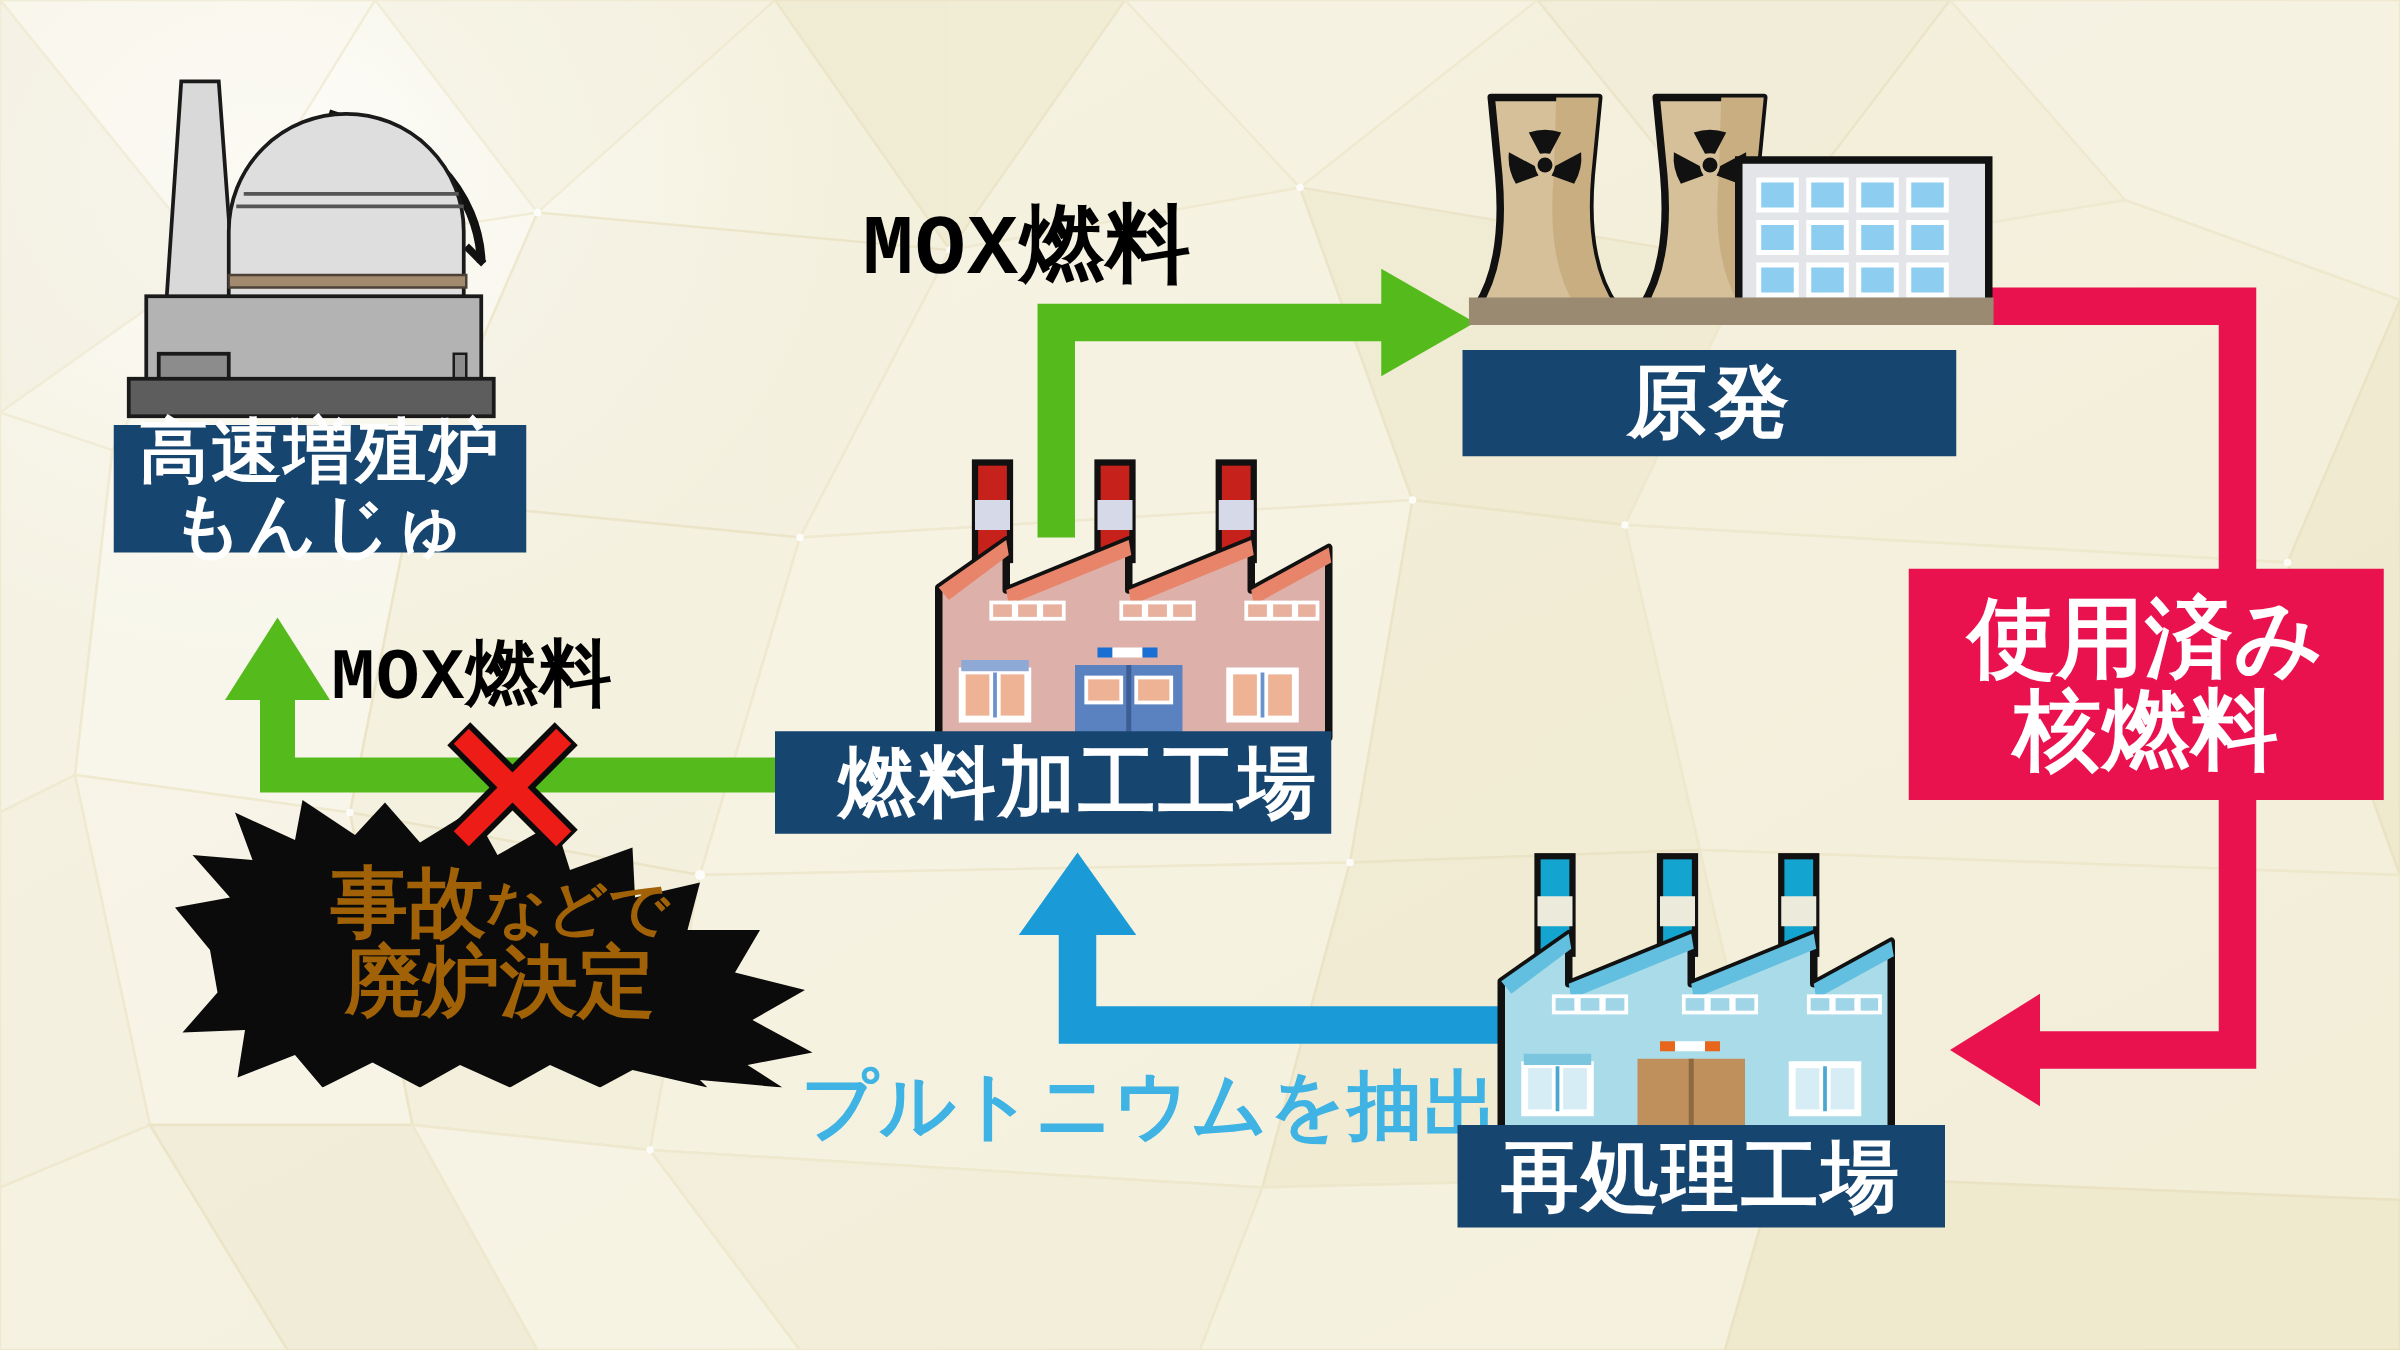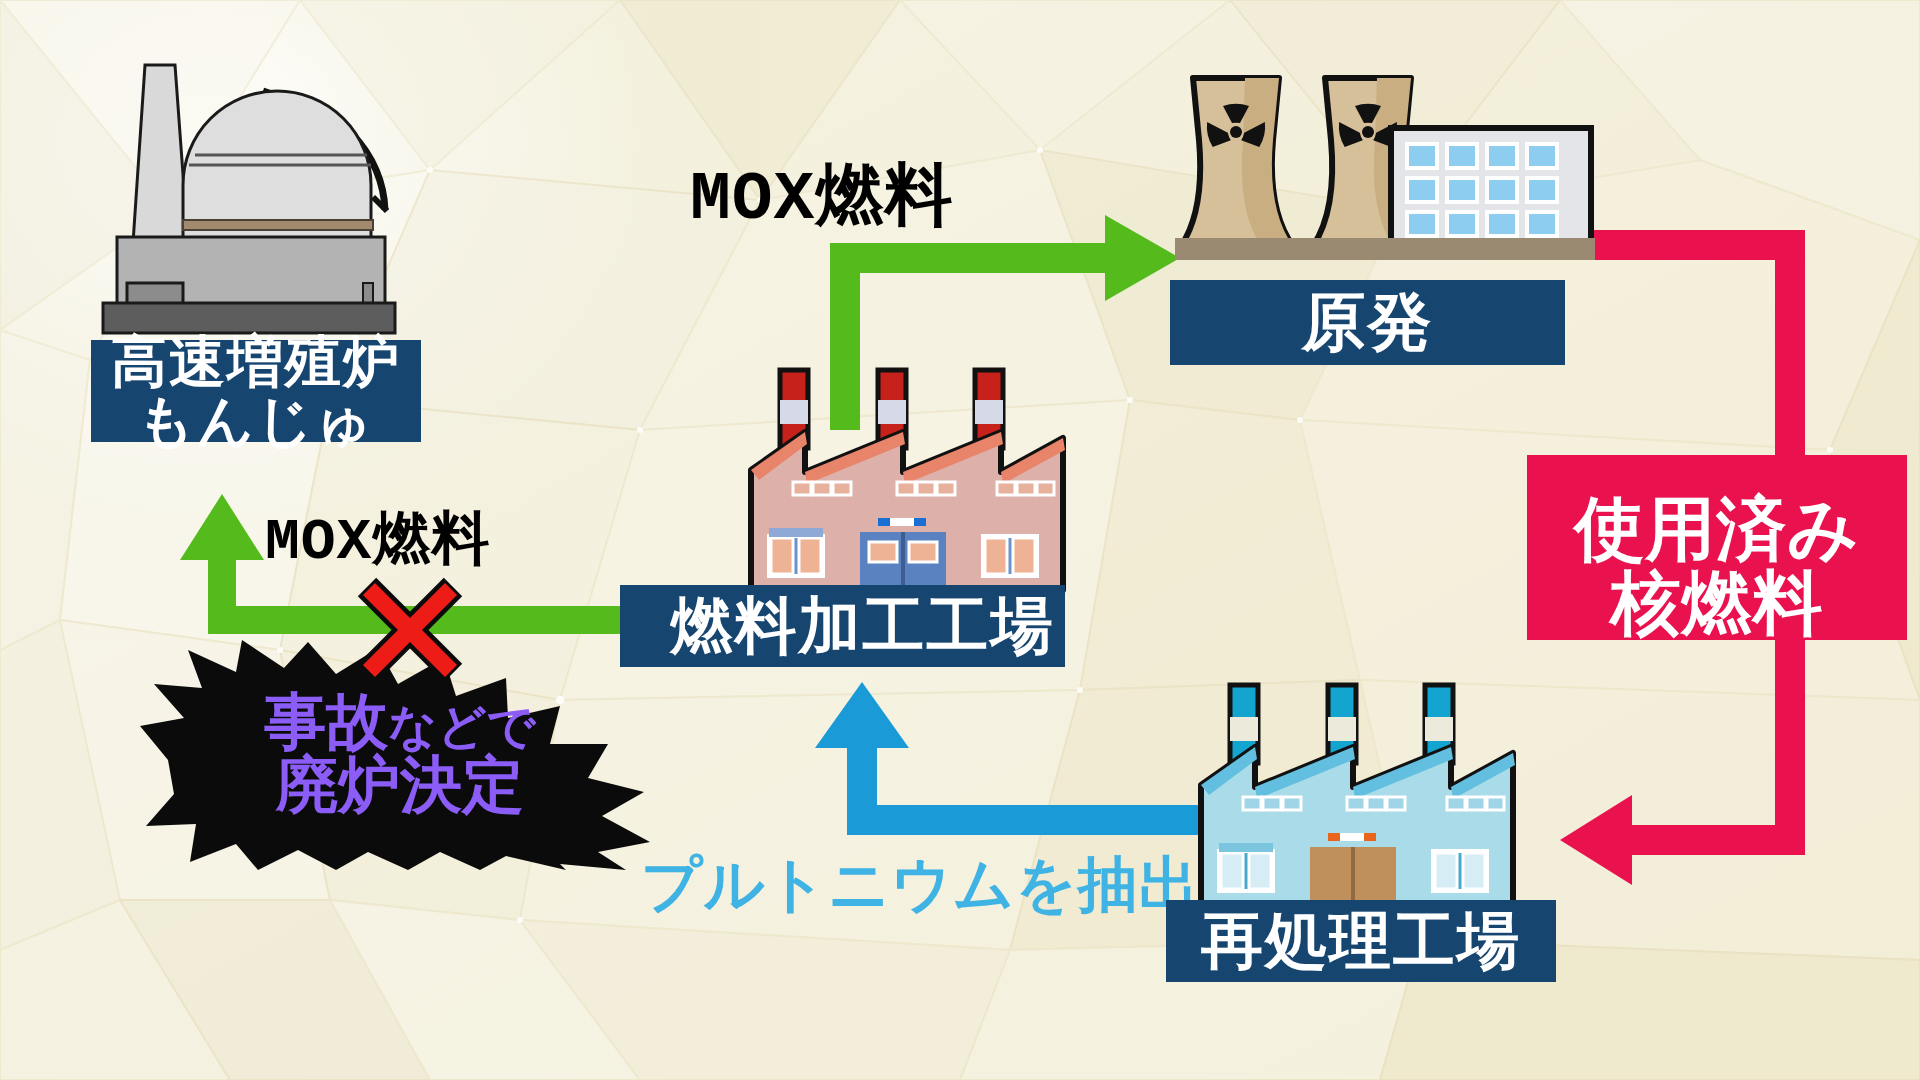--- a/index.html
+++ b/index.html
@@ -44,33 +44,33 @@
   .green-txt{color:#000000;font-family:Liberation Mono, monospace;}
   .blue-txt{color:#3fb3e3;}
 
   
   .crimson{
     position:absolute;
     background:#e9124f;
     color:#fff;
     font-weight:bold;
     display:flex;flex-direction:column;
-    align-items:center;justify-content:flex-end;
+    align-items:center;justify-content:center;
     line-height:1.05;
     letter-spacing:1px;
     z-index:30;
     box-sizing:border-box;
   }
   .crimson span{display:block;white-space:nowrap;}
 
   
   .burst{position:absolute;z-index:35;}
   .burst-text{
     position:absolute;z-index:36;
-    color:#8b5cf6;font-weight:bold;text-align:center;
+    color:#a16207;font-weight:bold;text-align:center;
     line-height:1.02;letter-spacing:0px;
   }
   .burst-text .l1{font-size:62px;display:block;}
   .burst-text .l1 .sm{font-size:48px;}
   .burst-text .l2{font-size:62px;display:block;}
 
   
   .gfx{position:absolute;z-index:20;}
   .arrowlayer{position:absolute;z-index:10;left:0;top:0;width:1920px;height:1080px;}
 </style>

